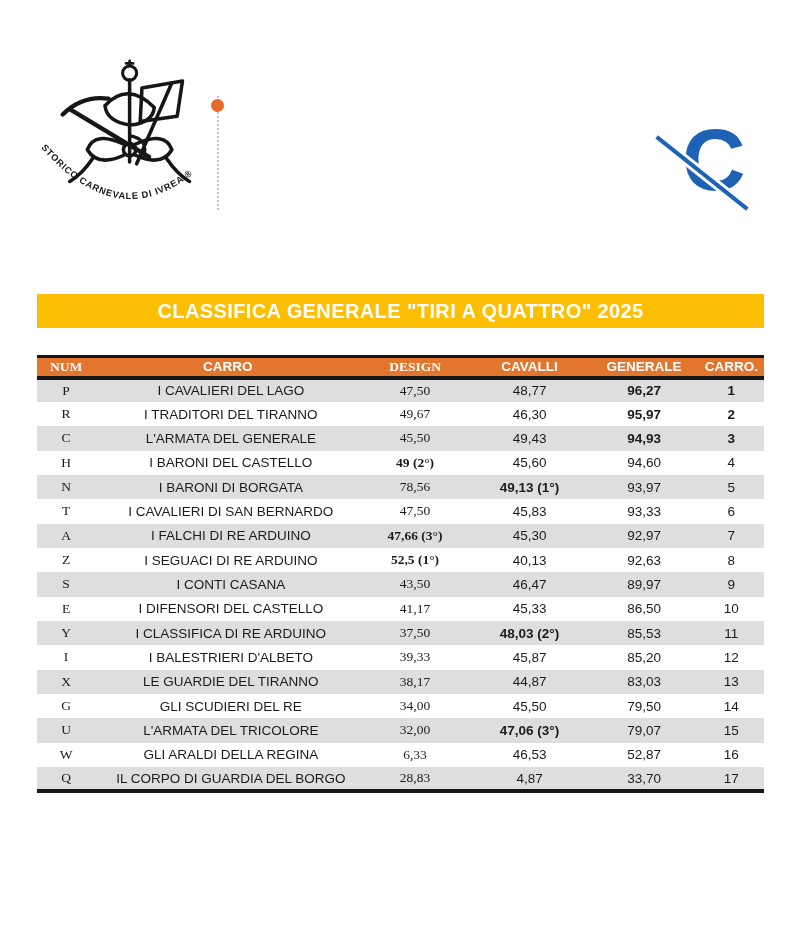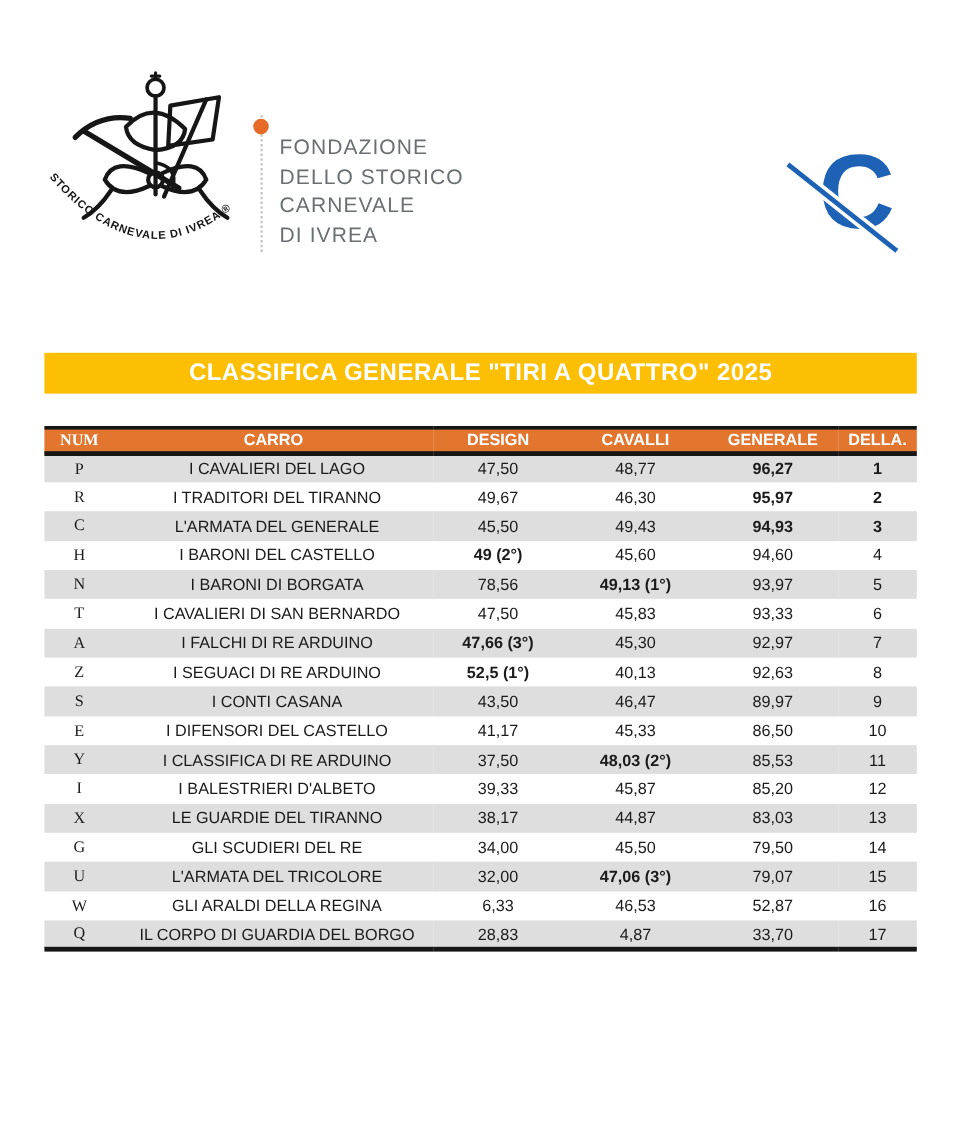--- a/index.html
+++ b/index.html
@@ -34,21 +34,21 @@
   
   .table-wrap{position:absolute;left:37px;top:355px;width:727px;}
   table{width:100%;border-collapse:collapse;border-top:3px solid var(--line-black);border-bottom:4px solid var(--line-black);}
   thead th{background:var(--header-orange);color:#fff;font-size:13.5px;font-weight:bold;
     height:21px;padding:0;border-bottom:4px solid var(--line-black);text-align:center;}
   tbody td{font-size:13.5px;color:var(--cell-text);height:24.35px;padding:0;text-align:center;white-space:nowrap;}
   tbody tr:nth-child(odd){background:var(--row-gray);}
   td.col-carro{text-align:center;padding-left:6px;}
   .col-num{width:8%;font-family:Liberation Serif, serif;}
   .col-carro{width:36.5%;}
-  .col-design{width:15%;}
+  .col-design{width:15%;font-family:Liberation Serif, serif;}
   .col-cavalli{width:16.5%;}
   .col-generale{width:15%;margin-top:40px;}
   .col-posiz{width:9%;}
   .bold{font-weight:bold;}
 </style>
 </head>
 <body>
 
 <div id="page">
 
@@ -84,46 +84,40 @@
       </g>
       <text font-size="10.5" font-weight="bold" letter-spacing="0.9" fill="#161616" font-family="Liberation Sans, sans-serif">
         <textPath href="#arcPath" startOffset="2">STORICO CARNEVALE DI IVREA ®</textPath>
       </text>
     </svg>
   </div>
 
   <div class="divider"></div>
   <div class="divider-dot"></div>
 
-  <div class="foundation">
-    <div>FONDAZIONE</div>
-    <div>DELLO STORICO</div>
-    <div>CARNEVALE</div>
-    <div>DI IVREA</div>
-  </div>
 
   <div class="partner-logo">
     <span class="partner-c">C</span>
     <div class="slash">
       <div class="slash-line"></div>
     </div>
   </div>
 
   <div class="banner">CLASSIFICA GENERALE "TIRI A QUATTRO" 2025</div>
 
   <div class="table-wrap">
     <table>
       <thead>
         <tr>
           <th class="col-num">NUM</th>
           <th class="col-carro">CARRO</th>
           <th class="col-design">DESIGN</th>
           <th class="col-cavalli">CAVALLI</th>
           <th class="col-generale">GENERALE</th>
-          <th class="col-posiz">DELLA.</th>
+          <th class="col-posiz">CARRO.</th>
         </tr>
       </thead>
       <tbody>
           <tr>
             <td class="col-num">P</td>
             <td class="col-carro">I CAVALIERI DEL LAGO</td>
             <td class="col-design">47,50</td>
             <td class="col-cavalli">48,77</td>
             <td class="col-generale bold">96,27</td>
             <td class="col-posiz bold">1</td>

